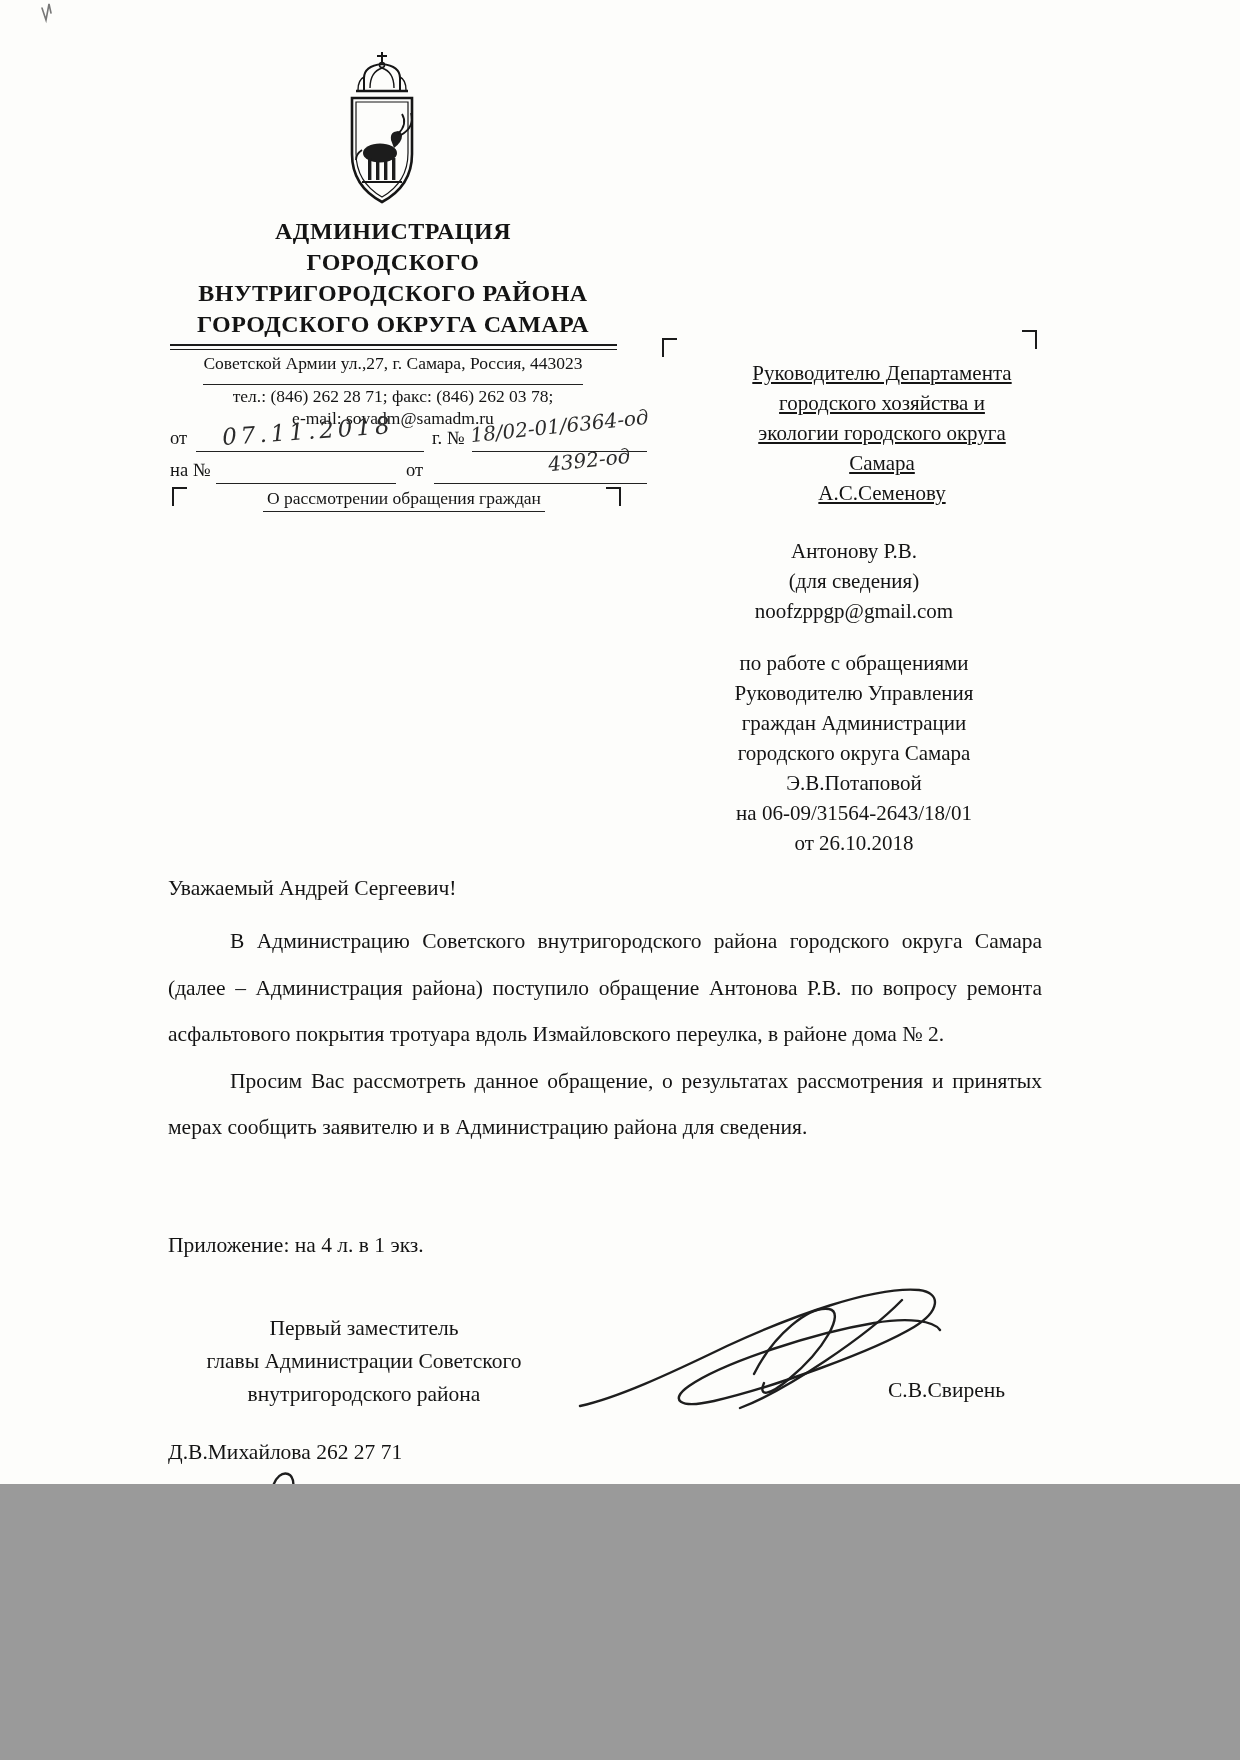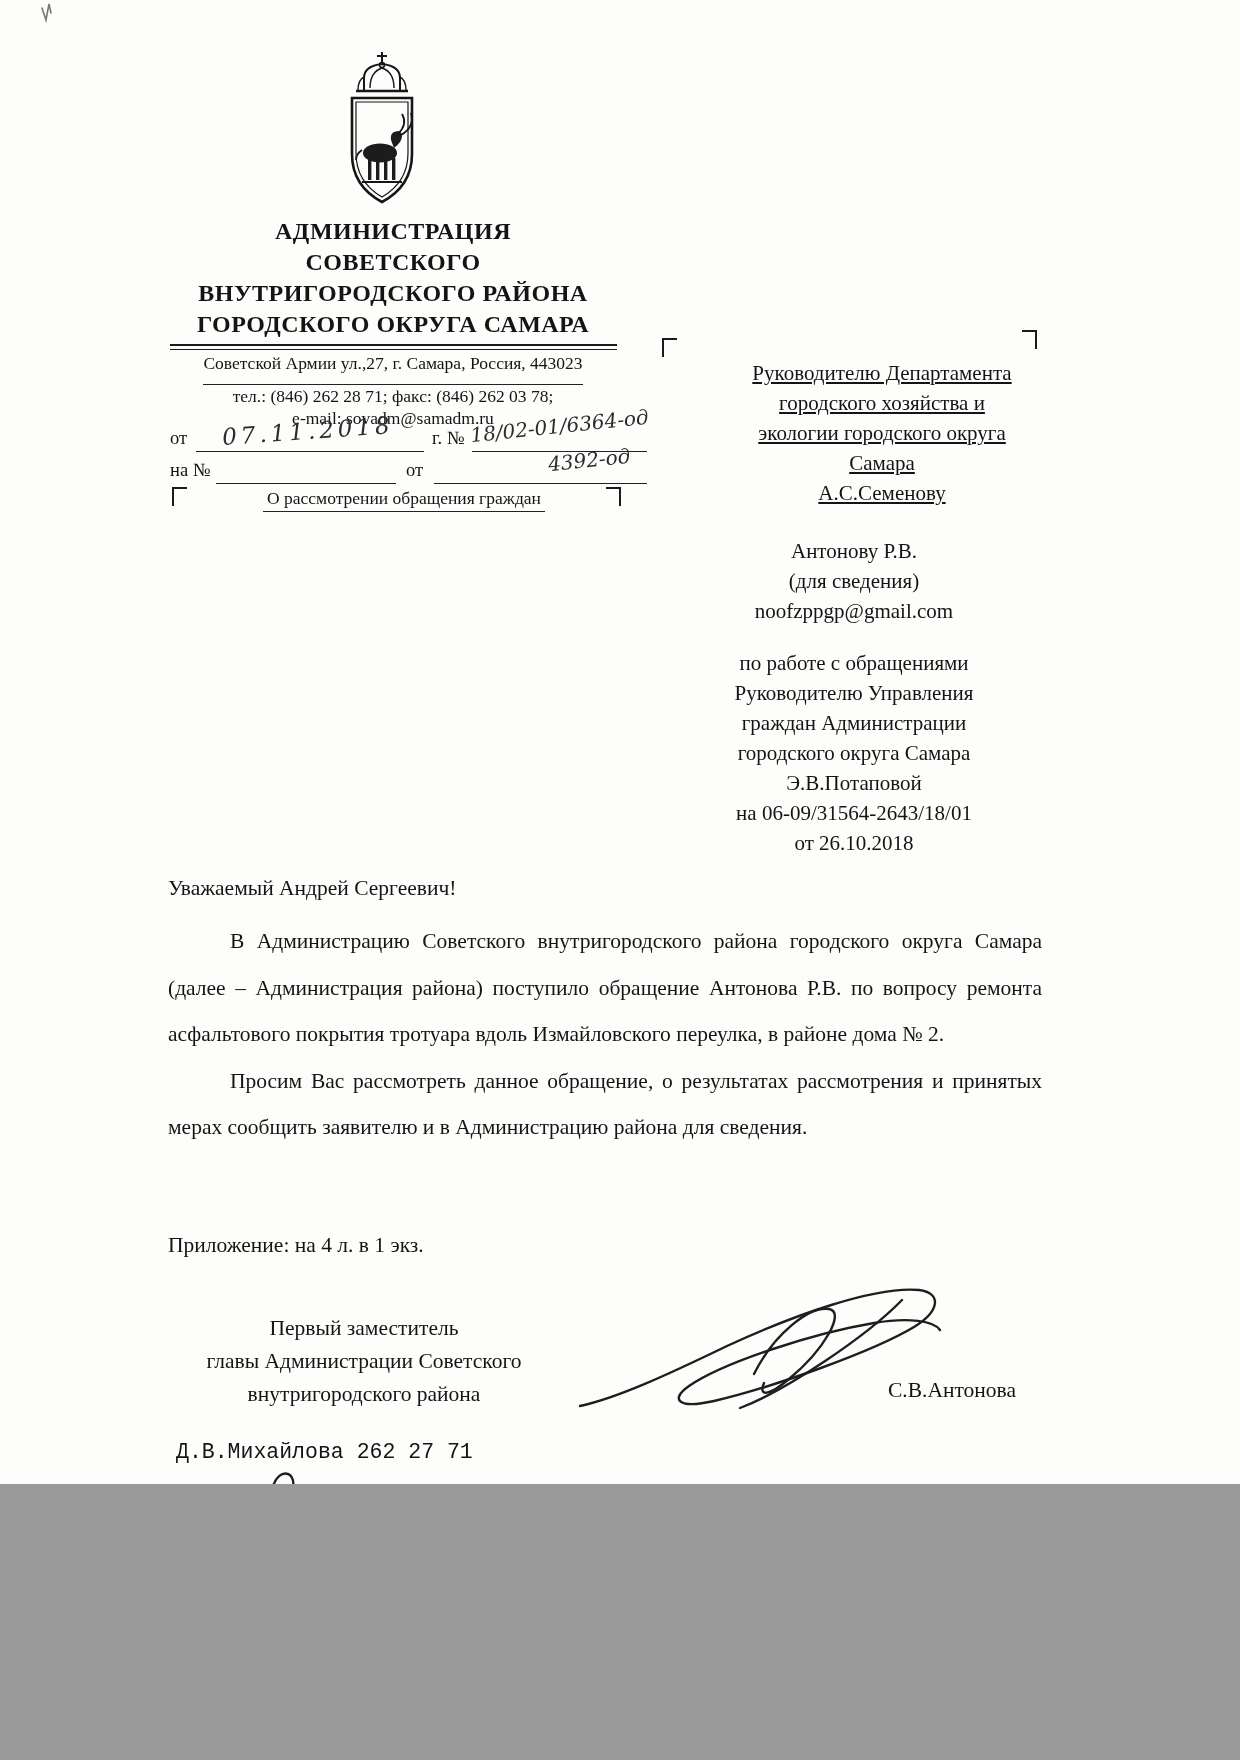--- a/index.html
+++ b/index.html
@@ -39,21 +39,21 @@
   .salutation { left:168px; top:876px; width:874px; text-align:left; font-size:21.5px; }
   .body-text { left:168px; top:918px; width:874px; font-size:21.5px; line-height:46.5px;
     text-align:justify; }
   .body-text p { margin:0; text-indent:62px; }
   .attachment { left:168px; top:1233px; font-size:21.5px; }
 
   
   .sig-title { left:168px; top:1312px; width:392px; text-align:center;
     font-size:21.5px; line-height:33px; }
   .sig-name { left:888px; top:1378px; font-size:21.5px; }
-  .executor { left:176px; top:1440px; font-size:21.5px;font-family:Liberation Mono, monospace; }
+  .executor { left:168px; top:1440px; font-size:21.5px; }
 
   svg.scribble path { fill:none; stroke:#1e1e1e; stroke-width:2.4; stroke-linecap:round; }
   svg.emblem path, svg.emblem rect, svg.emblem ellipse, svg.emblem circle, svg.emblem line
     { stroke:#161616; }
 </style>
 </head>
 <body>
 
 <div class="page">
 
@@ -80,21 +80,21 @@
     <rect x="66" y="110" width="3.4" height="20" fill="#1c1c1c" stroke-width="0"></rect>
     <rect x="74" y="108" width="3.4" height="22" fill="#1c1c1c" stroke-width="0"></rect>
     <path d="M76,98 q8,-6 8,-12 q0,-4 -4,-5 l-4,1 q-4,2 -3,8 z" fill="#1c1c1c" stroke-width="0"></path>
     <path d="M80,84 q10,-10 4,-20 M83,85 q14,-8 10,-22" fill="none" stroke-width="1.8"></path>
     <path d="M44,100 q-6,4 -6,10" fill="none" stroke-width="1.8"></path>
     <line x1="44" y1="132" x2="84" y2="132" stroke-width="1.8"></line>
   </svg>
 
   <div class="abs org-name">
     <div>АДМИНИСТРАЦИЯ</div>
-    <div>СОВЕТСКОГО</div>
+    <div>ГОРОДСКОГО</div>
     <div>ВНУТРИГОРОДСКОГО РАЙОНА</div>
     <div>ГОРОДСКОГО  ОКРУГА САМАРА</div>
   </div>
 
   <div class="abs org-rule"></div>
 
   <div class="abs addr-block">
     <div><span class="addr-underline">Советской Армии ул.,27, г. Самара, Россия, 443023</span></div>
     <div>тел.: (846) 262 28 71; факс: (846) 262 03 78;</div>
     <div>e-mail: sovadm@samadm.ru</div>
@@ -160,21 +160,21 @@
     <div>главы Администрации Советского</div>
     <div>внутригородского района</div>
   </div>
 
   <svg class="abs scribble" style="left:572px; top:1278px;" width="380" height="165" viewBox="0 0 380 165">
     <path d="M8,128 C45,120 95,97 155,68 C220,38 302,8 347,12 C370,15 368,33 342,49 C302,73 202,109 142,123 C107,131 97,122 117,108 C152,84 242,55 302,45 C337,39 362,43 368,52"></path>
     <path d="M182,96 C202,56 237,28 257,31 C274,34 252,72 217,101 C197,118 186,119 192,105"></path>
     <path d="M330,22 C295,58 215,112 168,130"></path>
   </svg>
 
-  <div class="abs sig-name">С.В.Антонова</div>
+  <div class="abs sig-name">С.В.Свирень</div>
 
   <div class="abs executor">Д.В.Михайлова 262 27 71</div>
 
   <svg class="abs scribble" style="left:242px; top:1462px;" width="200" height="140" viewBox="0 0 200 140">
     <path d="M34,62 C22,32 34,8 46,12 C58,16 48,50 34,80 C26,98 22,112 34,114 C44,116 52,98 54,84"></path>
     <path d="M54,42 C62,28 72,24 74,32 C76,42 64,60 58,72 C54,82 60,86 68,76"></path>
     <path d="M108,92 C98,62 110,38 122,42 C134,46 124,80 110,108 C103,122 110,130 120,120"></path>
     <path d="M128,70 C136,54 148,50 150,58 C152,68 140,86 134,96 C130,104 138,108 146,98"></path>
   </svg>
 

